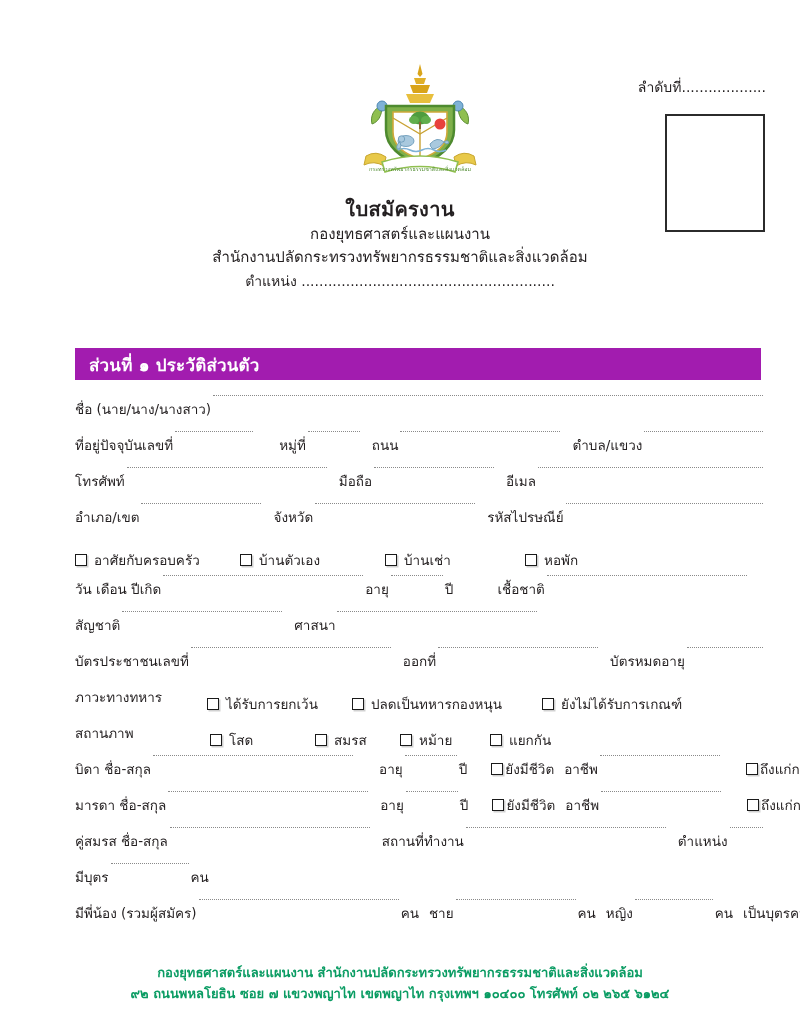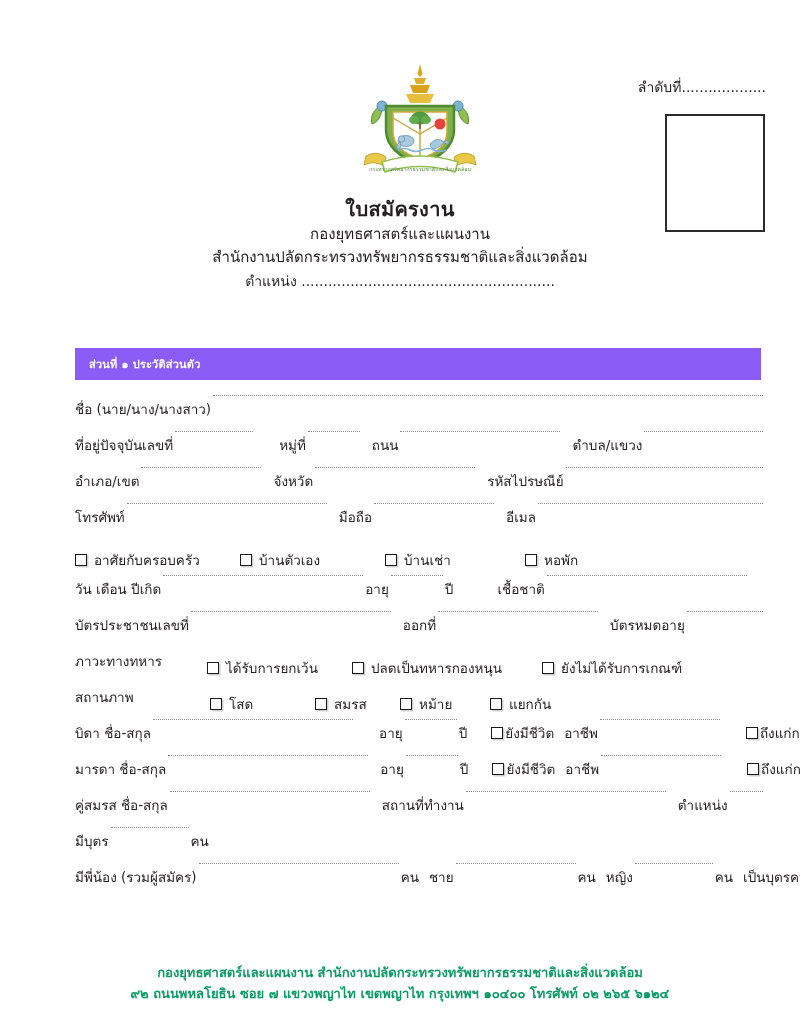--- a/index.html
+++ b/index.html
@@ -82,27 +82,27 @@
     box-sizing: border-box;
   }
 
   
   .section-bar {
     position: absolute;
     left: 75px;
     top: 348px;
     width: 686px;
     height: 32px;
-    background: #8b5cf6;
+    background: #a21caf;
     color: #ffffff;
     display: flex;
     align-items: center;
     padding-left: 14px;
     box-sizing: border-box;
-    font-size: 11px;
+    font-size: 17px;
     font-weight: bold;
     letter-spacing: .2px;
   }
 
   
   .form-body {
     position: absolute;
     left: 75px;
     top: 398px;
     width: 690px;
@@ -262,38 +262,38 @@
       <span class="dots w-xs"></span>
       <span class="gap-sm"></span>
       <span class="lbl">ถนน</span>
       <span class="dots w-lg"></span>
       <span class="gap-sm"></span>
       <span class="lbl">ตำบล/แขวง</span>
       <span class="dots"></span>
     </div>
 
     <div class="row">
+      <span class="lbl">โทรศัพท์</span>
+      <span class="dots w-xl"></span>
+      <span class="gap-sm"></span>
+      <span class="lbl">มือถือ</span>
+      <span class="dots w-md"></span>
+      <span class="gap-sm"></span>
+      <span class="lbl">อีเมล</span>
+      <span class="dots"></span>
+    </div>
+
+    <div class="row">
       <span class="lbl">อำเภอ/เขต</span>
       <span class="dots w-md"></span>
       <span class="gap-sm"></span>
       <span class="lbl">จังหวัด</span>
       <span class="dots w-lg"></span>
       <span class="gap-sm"></span>
       <span class="lbl">รหัสไปรษณีย์</span>
-      <span class="dots"></span>
-    </div>
-
-    <div class="row">
-      <span class="lbl">โทรศัพท์</span>
-      <span class="dots w-xl"></span>
-      <span class="gap-sm"></span>
-      <span class="lbl">มือถือ</span>
-      <span class="dots w-md"></span>
-      <span class="gap-sm"></span>
-      <span class="lbl">อีเมล</span>
       <span class="dots"></span>
     </div>
 
     <div class="cbrow">
       <span class="cbitem" style="width:165px">
         <span class="cbox"></span>
         <span class="cbtext">อาศัยกับครอบครัว</span>
       </span>
       <span class="cbitem" style="width:145px">
         <span class="cbox"></span>
@@ -314,20 +314,28 @@
       <span class="dots w-xl"></span>
       <span class="lbl">อายุ</span>
       <span class="dots w-xs"></span>
       <span class="lbl">ปี</span>
       <span class="gap-lg"></span>
       <span class="lbl">เชื้อชาติ</span>
       <span class="dots w-xl"></span>
       <span style="flex:0 0 60px"></span>
     </div>
 
+    <div class="row">
+      <span class="lbl">สัญชาติ</span>
+      <span class="dots w-lg"></span>
+      <span class="gap-sm"></span>
+      <span class="lbl">ศาสนา</span>
+      <span class="dots w-xl"></span>
+      <span style="flex:0 0 230px"></span>
+    </div>
 
     <div class="row">
       <span class="lbl">บัตรประชาชนเลขที่</span>
       <span class="dots w-xl"></span>
       <span class="gap-sm"></span>
       <span class="lbl">ออกที่</span>
       <span class="dots w-lg"></span>
       <span class="gap-sm"></span>
       <span class="lbl">บัตรหมดอายุ</span>
       <span class="dots"></span>

